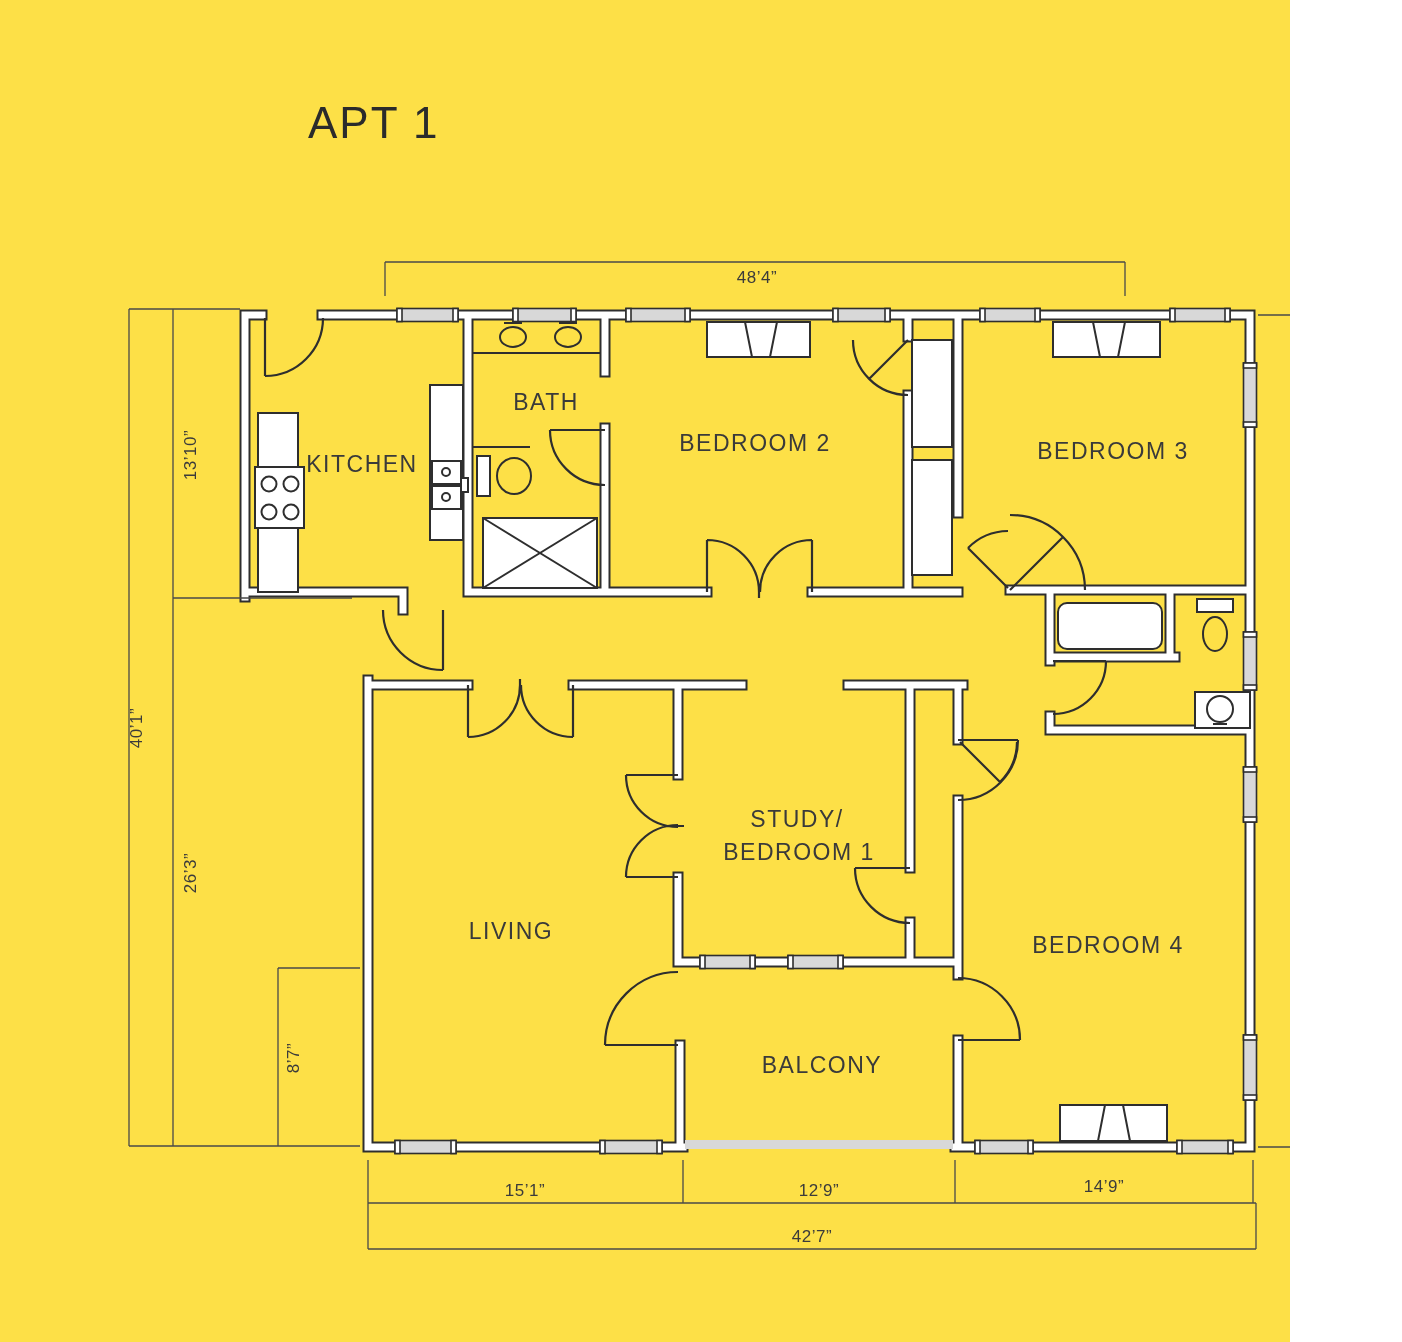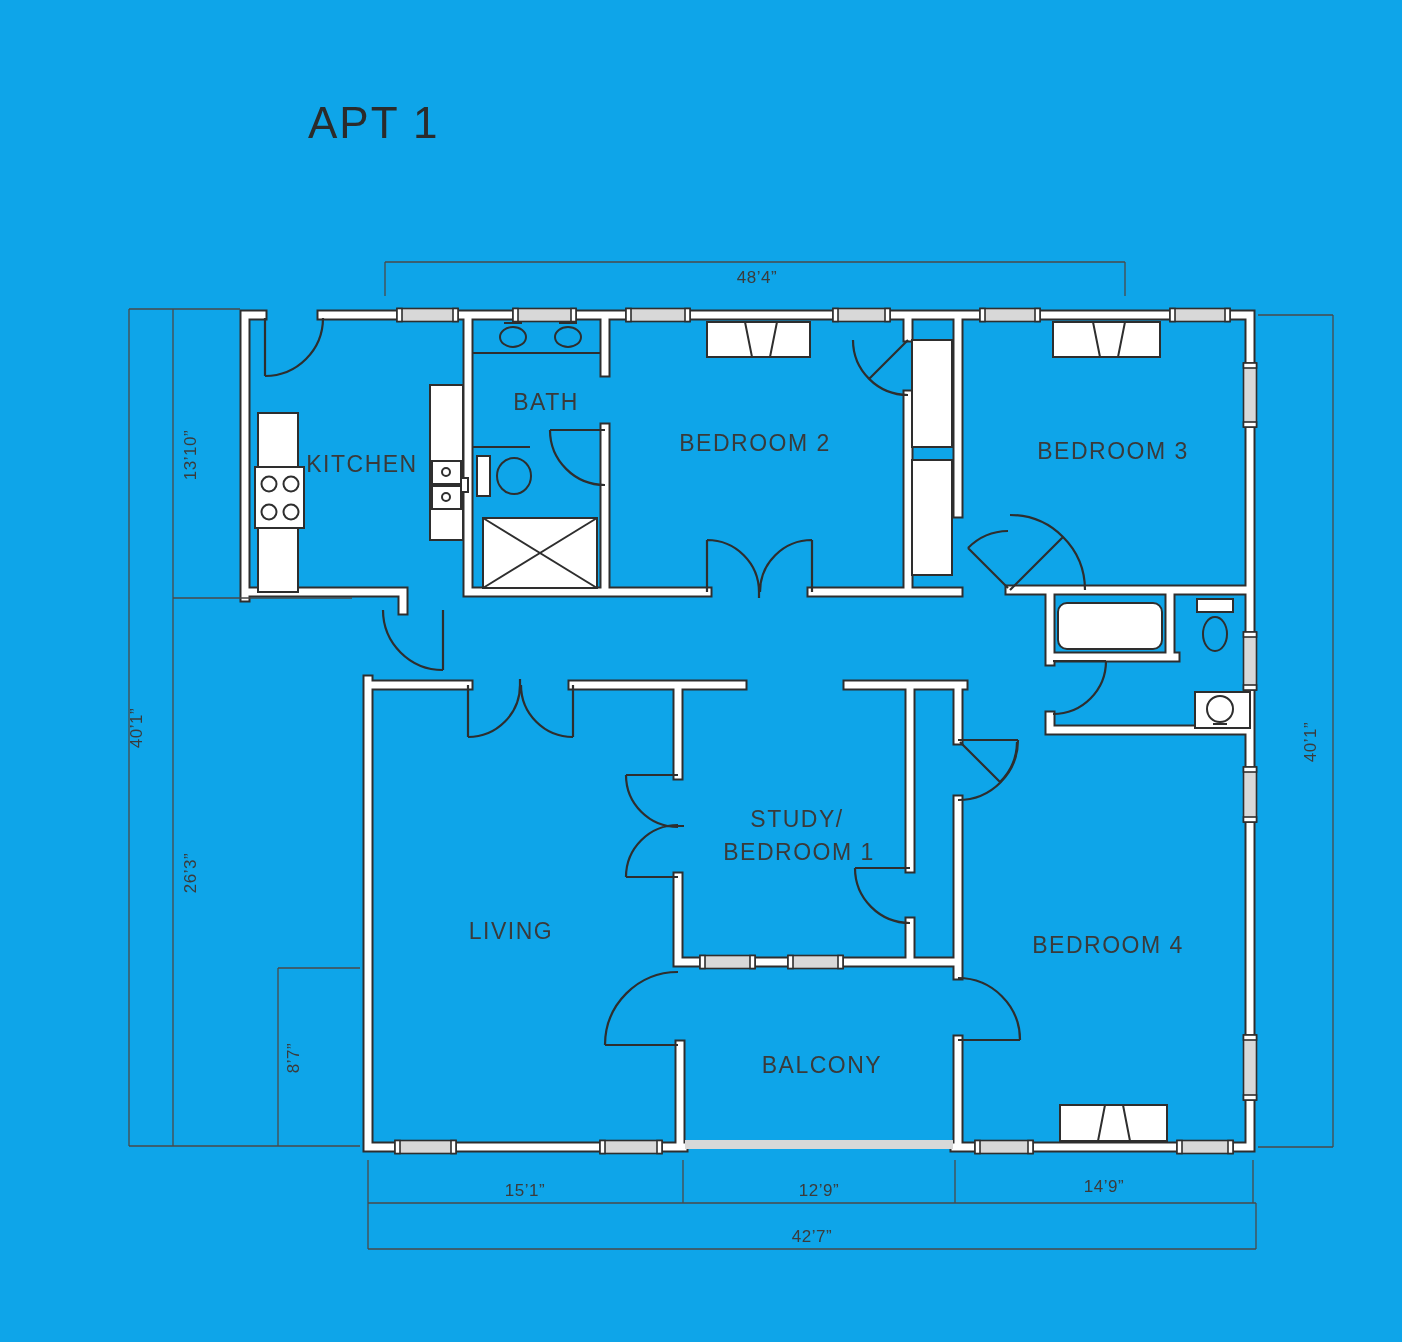--- a/index.html
+++ b/index.html
@@ -1,16 +1,16 @@
 <!DOCTYPE html>
 <html><head>
 <meta charset="utf-8">
 <style>
   html,body{margin:0;padding:0;background:#ffffff;}
-  .canvas{position:relative;width:1402px;height:1342px;background:#0ea5e9;overflow:hidden;
+  .canvas{position:relative;width:1290px;height:1342px;background:#fde047;overflow:hidden;
           font-family:"Liberation Sans", sans-serif;}
   svg{position:absolute;left:0;top:0;}
   .room-label{fill:#3a3a3a;font-size:23px;letter-spacing:1.5px;}
   .dim-label{fill:#3b3b3b;font-size:17px;letter-spacing:0.5px;}
   .title-label{fill:#2b2b2b;font-size:44px;letter-spacing:2px;}
   .fixture{stroke:#2e2e2e;stroke-width:2;fill:#ffffff;}
   .fixture-line{stroke:#2e2e2e;stroke-width:2;fill:none;}
   .door{stroke:#2e2e2e;stroke-width:2.2;fill:none;}
   .dim{stroke:#4a4a4a;stroke-width:1.3;fill:none;}
 </style>

